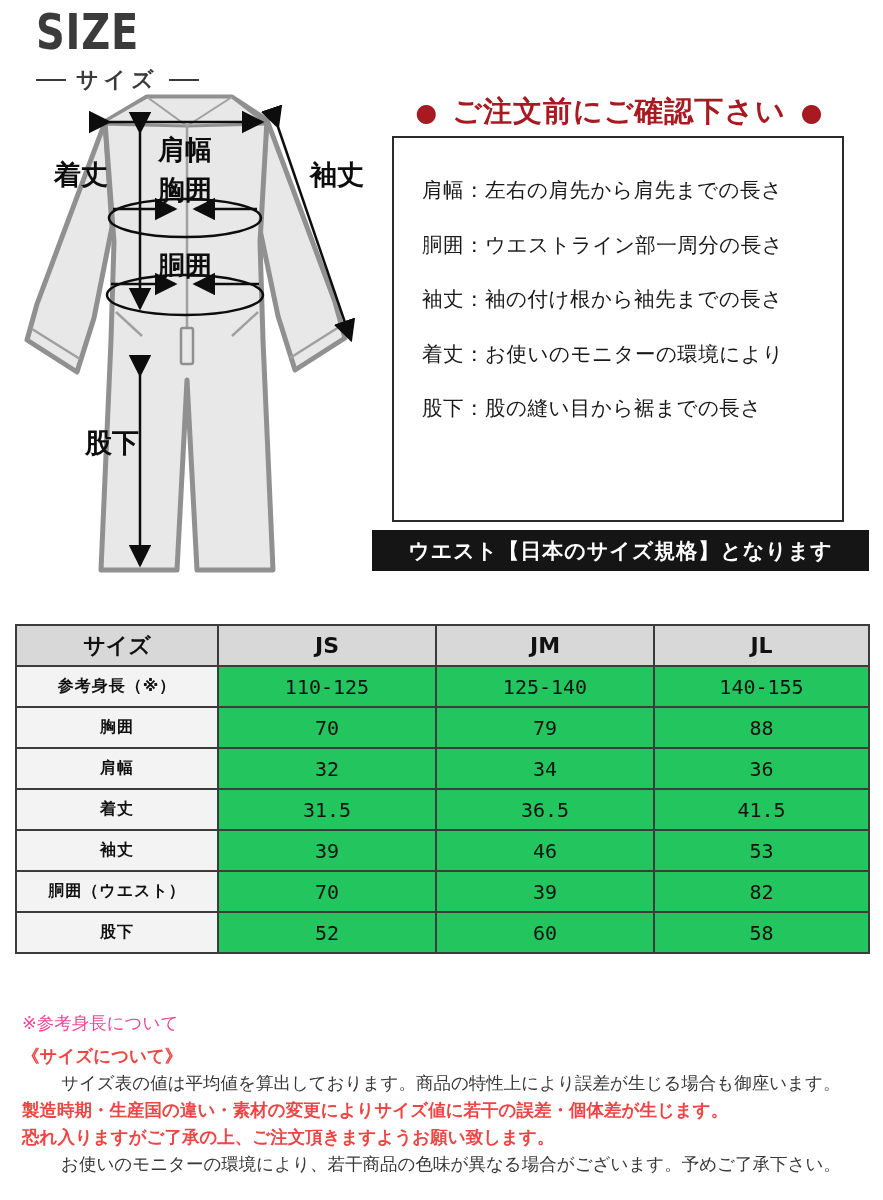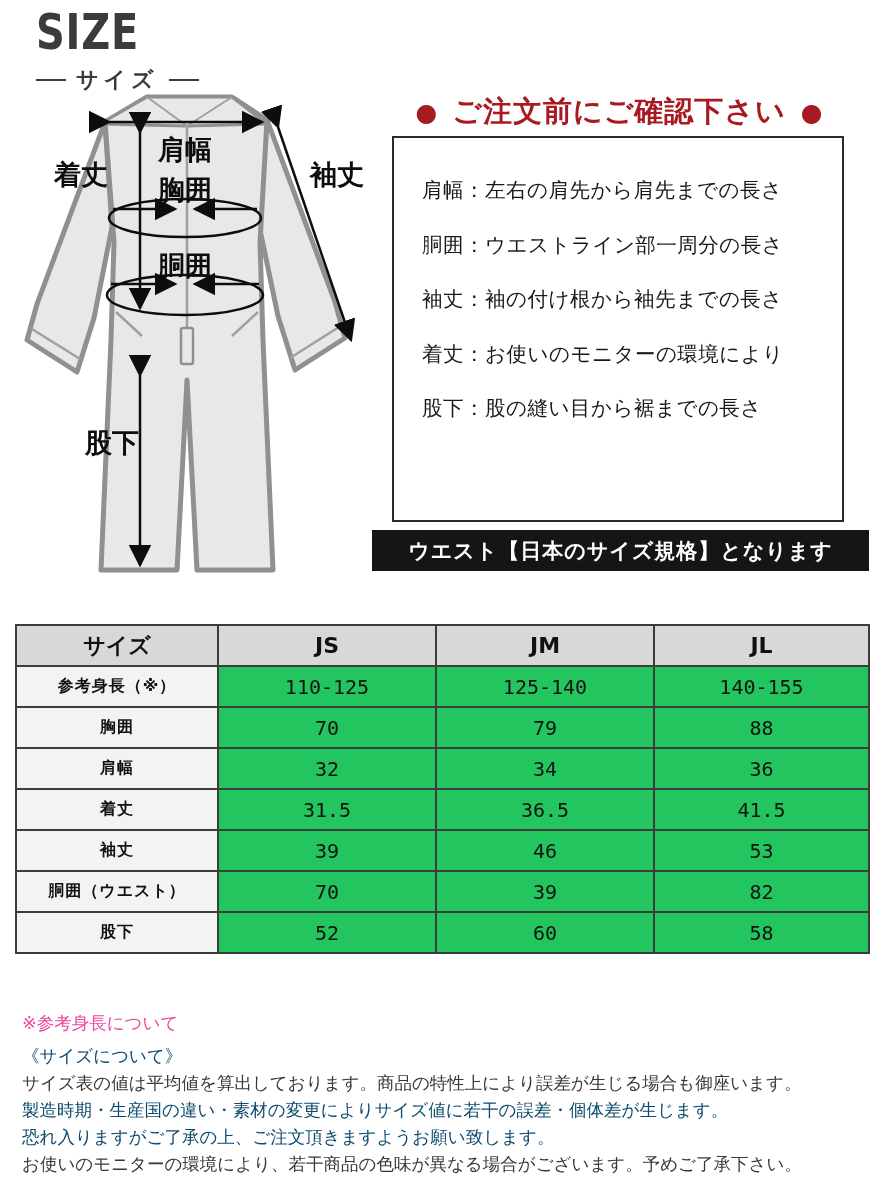--- a/index.html
+++ b/index.html
@@ -45,22 +45,22 @@
   .size-table thead th { background:#d8d8d8; font-size:22px; font-weight:700; color:#111; }
   .size-table td.row-label { background:#f3f3f3; font-size:16px; font-weight:700; color:#111;
     letter-spacing:1px; }
   .size-table td.val { font-size:20px; font-family:"DejaVu Sans Mono", monospace;
     color:#111; background:#22c55e; }
 
   
   .notes { position:absolute; left:22px; top:1010px; font-size:17.5px; line-height:27px;
     white-space:nowrap; }
   .note-gray { color:#ec4899; }
-  .note-dark { color:#383838; }
-  .note-red  { color:#0c4a6e; }
+  .note-dark { color:#383838;margin-left:39px; }
+  .note-red  { color:#ef4444;font-weight:bold; }
   .note-spacer { height:6px; }
 </style>
 </head>
 <body>
 
 <div class="canvas">
 
   <div class="size-block">
     <div class="size-en">SIZE</div>
     <div class="size-ja-row">

